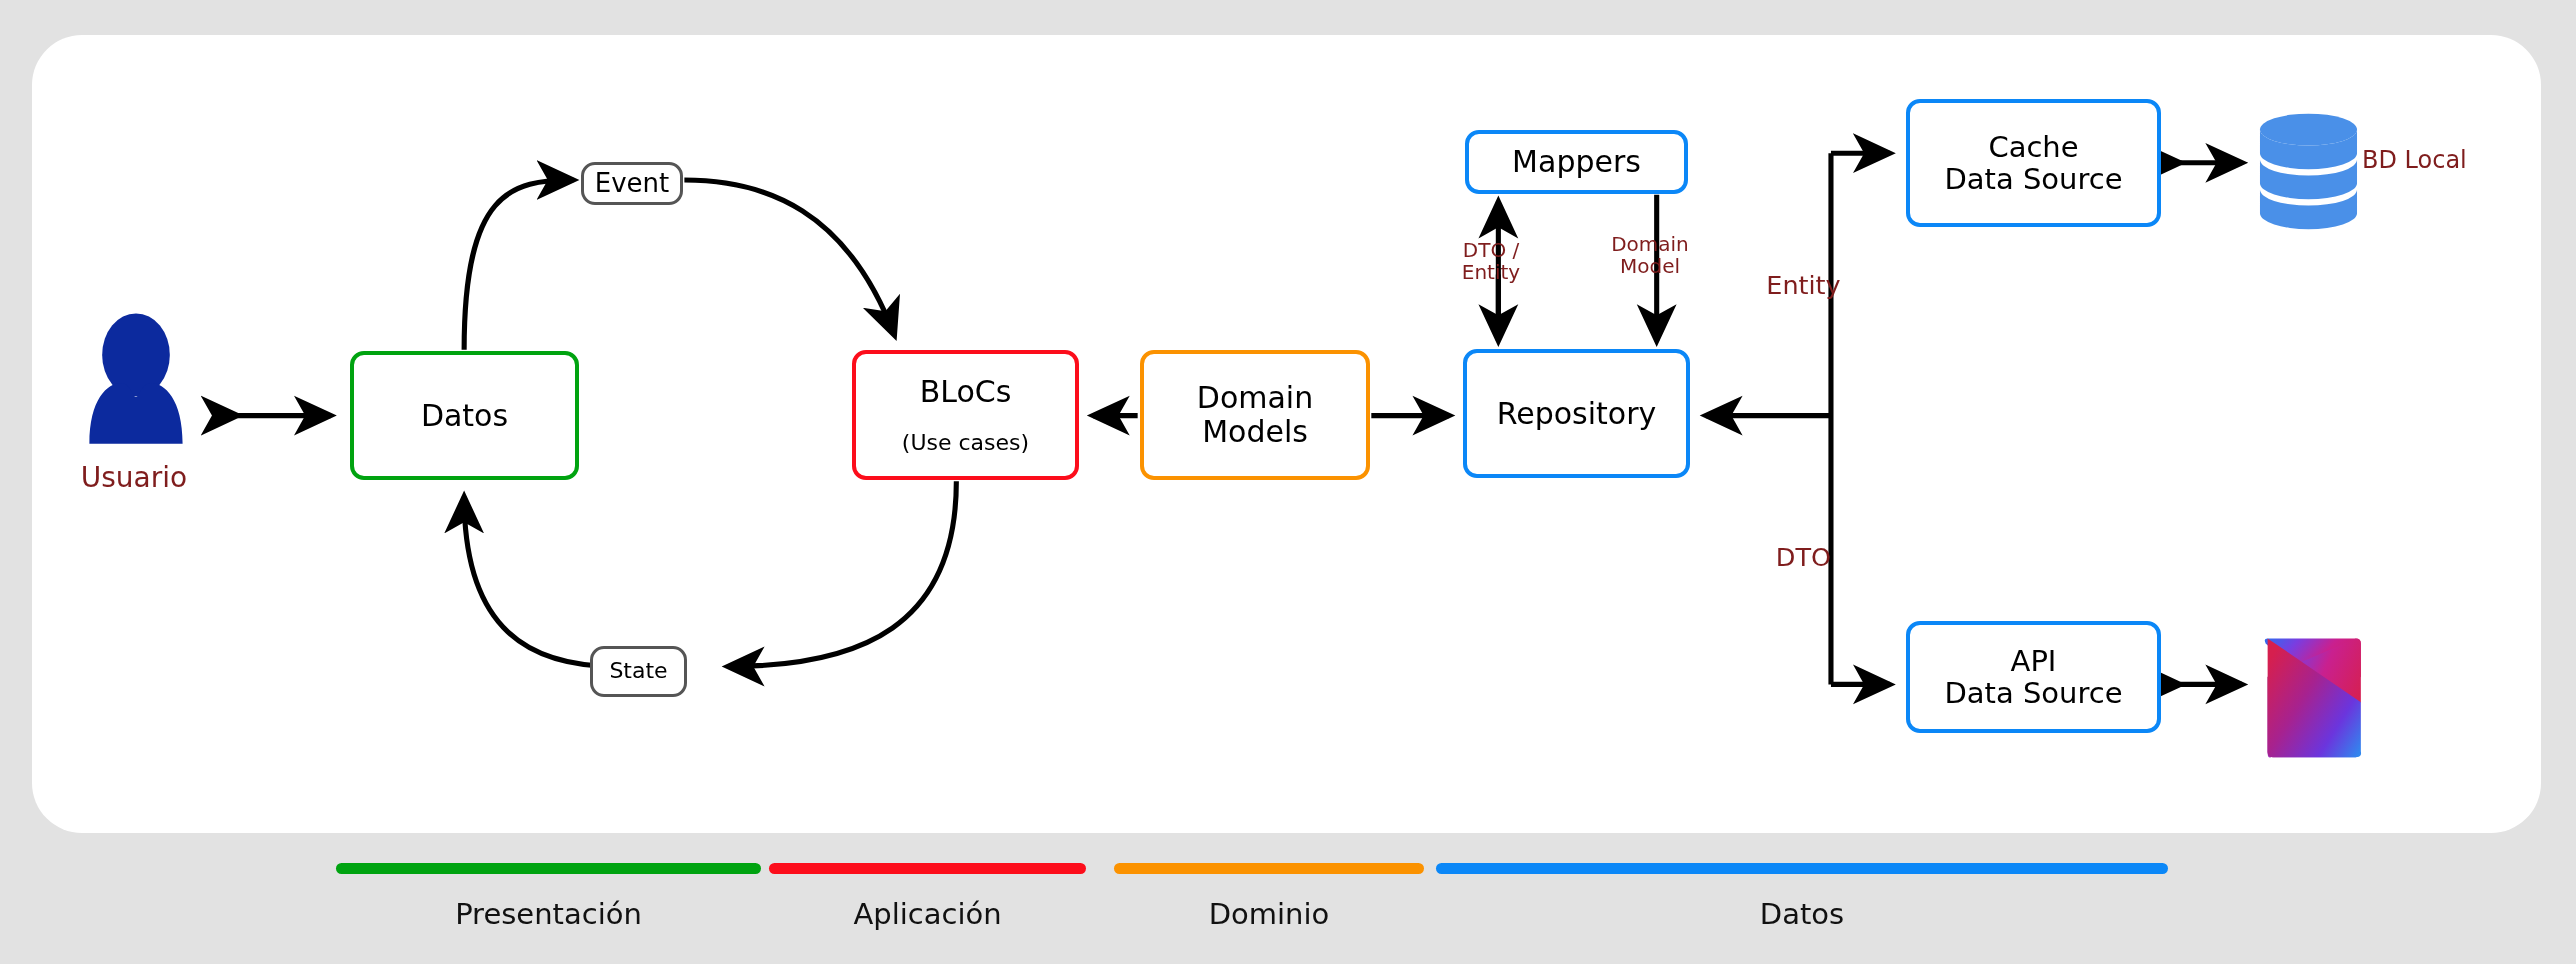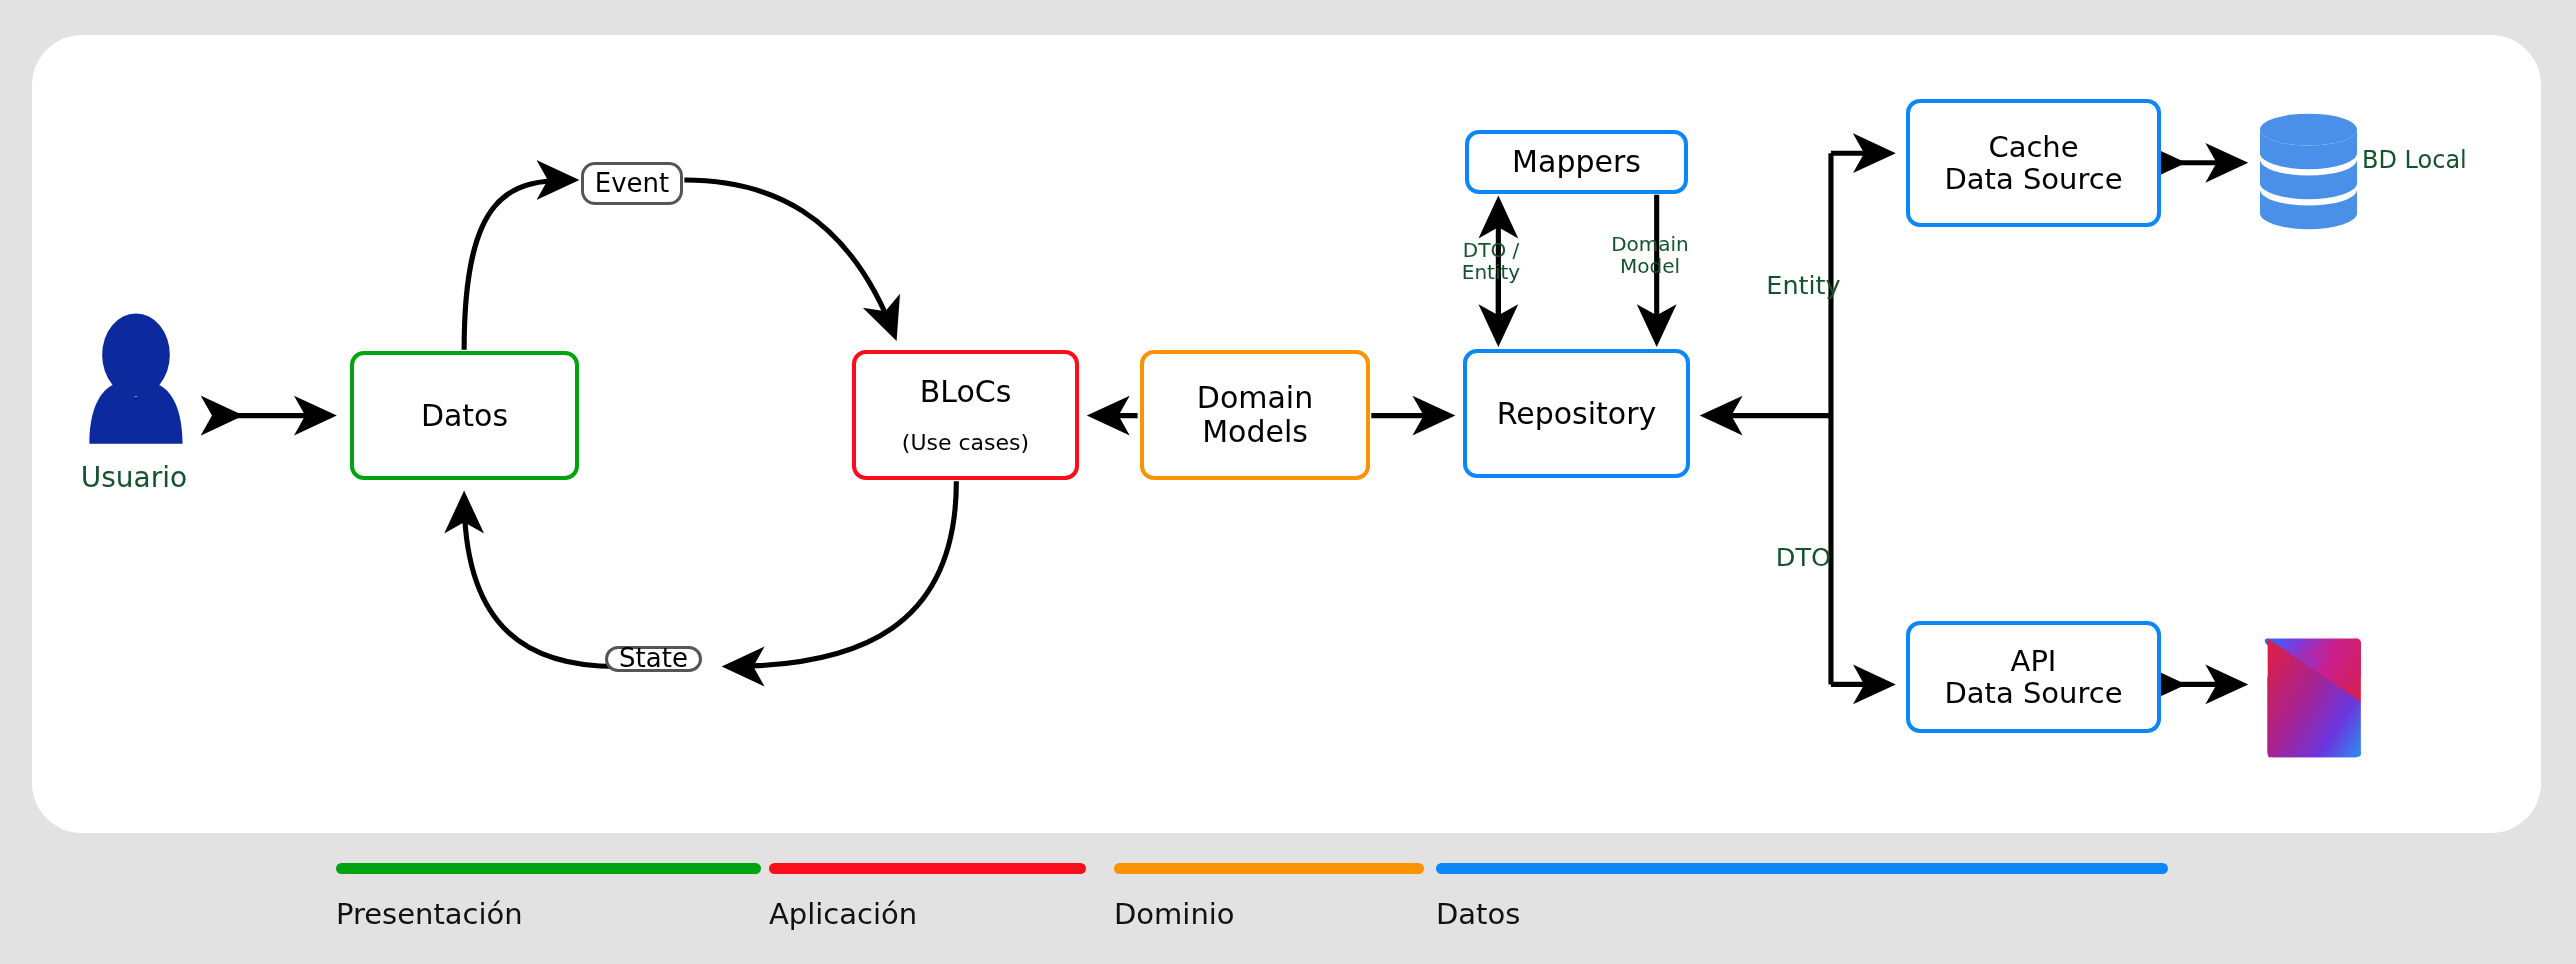--- a/index.html
+++ b/index.html
@@ -58,26 +58,26 @@
   #node-widget   { left: 350px;  top: 351px;  width: 229px; height: 129px; font-size: 30px; }
   #node-blocs    { left: 852px; top: 350px;  width: 227px; height: 130px; gap: 20px; }
   #node-blocs .title { font-size: 30px; }
   #node-blocs .sub   { font-size: 22px; margin-top: 2.6px; }
   #node-domain   { left: 1140px; top: 350px;  width: 230px; height: 130px; font-size: 30px; }
   #node-mappers  { left: 1465px; top: 130px;  width: 223px; height: 64px; font-size: 30px; }
   #node-repo     { left: 1463px; top: 349px;  width: 227px; height: 129px; font-size: 30px; }
   #node-cache    { left: 1906px; top: 99px;  width: 255px; height: 128px; font-size: 29px; }
   #node-api      { left: 1906px; top: 621px;  width: 255px; height: 112px; font-size: 29px; }
   #node-event    { left: 581px;  top: 162px;  width: 102px; height: 43px;  font-size: 26px; justify-content: center; }
-  #node-state    { left: 605px;  top: 646px; width: 97px; height: 26px;  font-size: 26px; }
+  #node-state    { left: 590px;  top: 646px; width: 97px; height: 51px;  font-size: 22px; }
 
   
   .label {
     position: absolute;
-    color: #14532d;
+    color: #7f1d1d;
     text-align: center;
     line-height: 1.1;
     white-space: nowrap;
   }
   #label-usuario  { left: 38px;   top: 463px; width: 192px; font-size: 28px; }
   #label-bdlocal  { left: 2362px; top: 147px; font-size: 24px; text-align: left; }
   #label-entity   { left: 1730px; top: 271px; width: 147px; font-size: 25.5px; }
   #label-dto      { left: 1730px; top: 543px; width: 147px; font-size: 25.5px; }
   #label-dtoent   { left: 1427px; top: 239px; width: 128px; font-size: 20px; }
   #label-dommod   { left: 1586px; top: 233px; width: 128px; font-size: 20px; }
@@ -88,21 +88,21 @@
   
   #wires {
     position: absolute;
     left: 0; top: 0;
     width: 2576px; height: 964px;
     pointer-events: none;
   }
 
   
   #legend { position: absolute; left: 0; top: 849px; width: 2576px; height: 115px; }
-  .legend-item { position: absolute; text-align: left; }
+  .legend-item { position: absolute; text-align: center; }
   .legend-bar {
     height: 11px;
     border-radius: 5.7px;
     width: 100%;
   }
   .legend-text {
     margin-top: 23px;
     font-size: 29px;
     color: #111111;
     white-space: nowrap;

